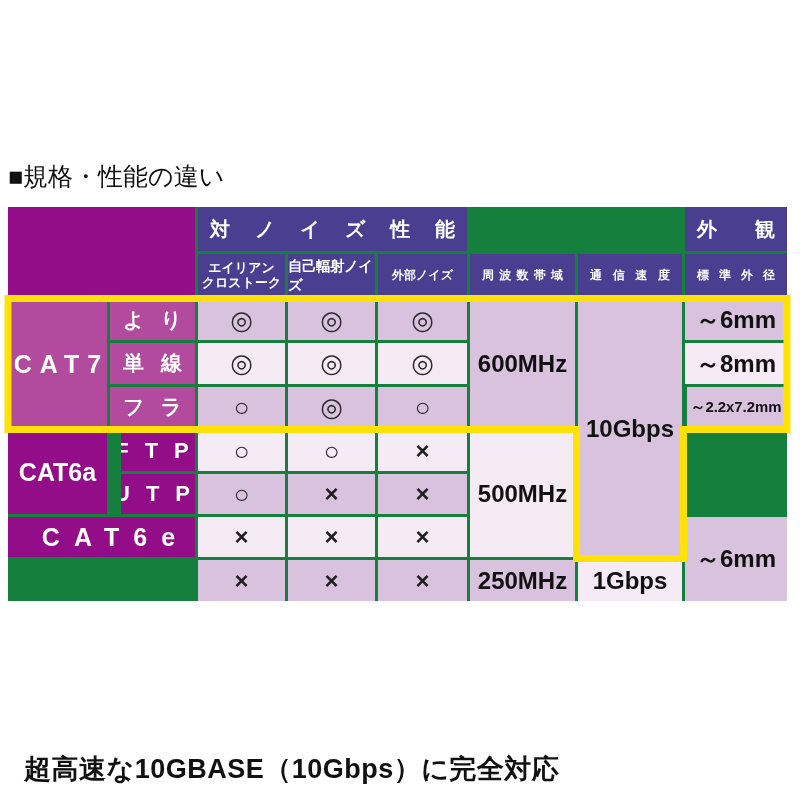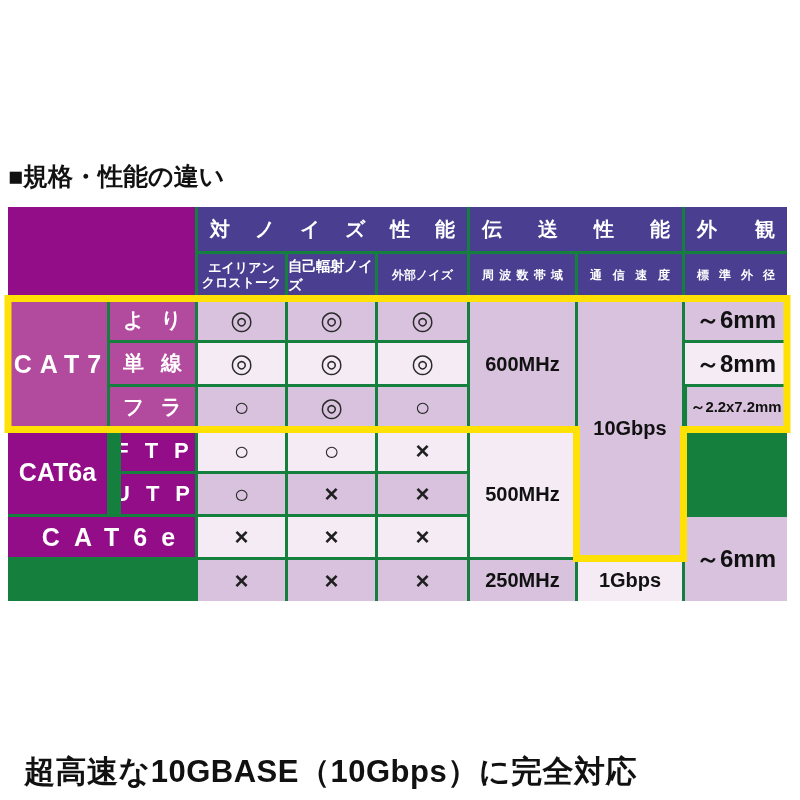--- a/index.html
+++ b/index.html
@@ -1,21 +1,21 @@
 <!DOCTYPE html>
 <html><head>
 <meta charset="utf-8">
 <style>
   * { box-sizing: border-box; margin: 0; padding: 0; }
   html, body { width: 800px; height: 800px; background: #ffffff; overflow: hidden;
     font-family: "Liberation Sans", "DejaVu Sans", sans-serif; color: #1c1c1c; }
 
   .page { position: relative; width: 800px; height: 800px; }
 
-  .title { margin: 160px 0 14px 8px; font-size: 25px; font-weight: bold; color: #111; }
+  .title { margin: 160px 0 14px 8px; font-size: 25px; font-weight: normal; color: #111; }
 
   .tbl-wrap { position: relative; margin-left: 8px; width: 779px; height: 394px; }
   .grid {
     display: grid; width: 779px; height: 394px; background: #15803d;
     grid-template-columns: 99px 85px 87px 87px 89px 105px 104px 102px;
     grid-template-rows: 44px 43px 40px 41px 41px 40px 40px 40px 41px;
     gap: 3px;
   }
   .cell { display: flex; align-items: center; justify-content: center; overflow: hidden; }
 
@@ -45,41 +45,40 @@
   .ls18 { letter-spacing: 18px; padding-left: 18px; }
 
   
   .rowA { background: #d8c2de; }   
   .rowB { background: #f5ebf5; }   
   .spanP { background: #d8c2de; }
 
   .sym { font-size: 26px; color: #2a2a2a; font-weight: normal; }
   .sym-x { font-size: 24px; font-weight: bold; color: #1f1f1f; }
 
-  .val { font-size: 20px; font-weight: 600; color: #111; }
+  .val { font-size: 24px; font-weight: 600; color: #111; }
   .dia { font-size: 24px; font-weight: bold; color: #111; }
   .dia-sm { font-size: 15.5px; font-weight: bold; color: #111; transform: scaleX(0.96); }
 
   .overlay { position: absolute; left: 0; top: 0; overflow: visible; pointer-events: none; }
 
-  .caption { margin: 150px 0 0 24px; font-size: 31px; font-weight: bold; color: #111; letter-spacing: 0.5px; }
+  .caption { margin: 150px 0 0 24px; font-size: 27px; font-weight: bold; color: #111; letter-spacing: 0.5px; }
 </style>
 </head>
 <body>
 
 <div class="page">
 
   <h1 class="title">■規格・性能の違い</h1>
 
   <div class="tbl-wrap">
     <div class="grid">
 
       <div class="cell cat" style="grid-area:1/1/3/3"></div>
       <div class="cell hdr grp jjust" style="grid-area:1/3/2/6">対ノイズ性能</div>
-      <div class="cell hdr grp jjust" style="grid-area:1/6/2/8">伝送性能</div>
       <div class="cell hdr grp jjust" style="grid-area:1/8/2/9">外観</div>
 
       <div class="cell hdr sub-sm" style="grid-area:2/3/3/4">エイリアン
 クロストーク</div>
       <div class="cell hdr sub-self" style="grid-area:2/4/3/5">自己輻射ノイズ</div>
       <div class="cell hdr sub" style="grid-area:2/5/3/6">外部ノイズ</div>
       <div class="cell hdr sub jjust" style="grid-area:2/6/3/7">周波数帯域</div>
       <div class="cell hdr sub jjust" style="grid-area:2/7/3/8">通信速度</div>
       <div class="cell hdr sub jjust" style="grid-area:2/8/3/9">標準外径</div>
 

